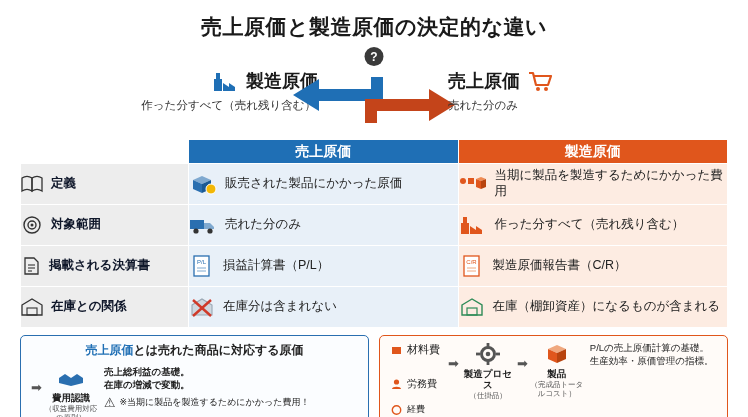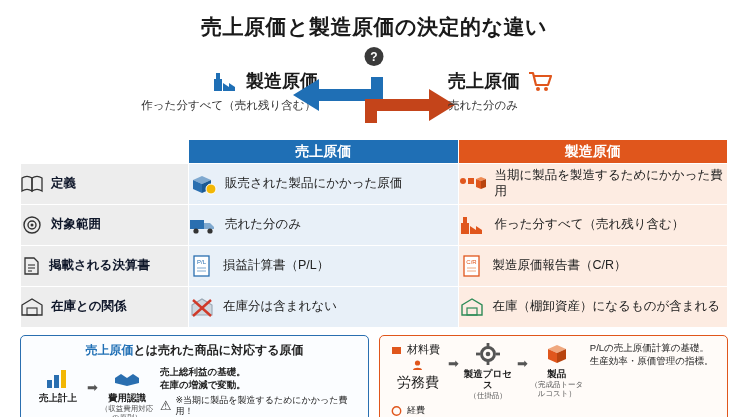--- a/index.html
+++ b/index.html
@@ -340,31 +340,20 @@
   </tbody>
 </table>
 
 <div class="bottom">
 
   <div class="panel blue">
     <div class="panel-title">
       <span class="kw">売上原価</span><span>とは売れた商品に対応する原価</span>
     </div>
     <div class="flow">
-      <div class="fnode">
-        <span class="ico">
-          <svg width="30" height="24" viewBox="0 0 30 24">
-            <rect x="4" y="14" width="5" height="8" fill="#2a6fb0"></rect>
-            <rect x="11" y="9" width="5" height="13" fill="#2a6fb0"></rect>
-            <rect x="18" y="4" width="5" height="18" fill="#f2b705"></rect>
-          </svg>
-        </span>
-        <div class="lbl">売上計上</div>
-        <div class="sub"></div>
-      </div>
       <div class="farrow">➡</div>
       <div class="fnode">
         <span class="ico">
           <svg width="30" height="24" viewBox="0 0 30 24">
             <path d="M3,12 L9,8 L15,12 L21,8 L27,12 L27,17 L15,20 L3,17 Z" fill="#2a6fb0"></path>
           </svg>
         </span>
         <div class="lbl">費用認識</div>
         <div class="sub">（収益費用対応の原則）</div>
       </div>
@@ -383,21 +372,21 @@
     <div class="flow">
       <div style="width:56px">
         <div style="display:flex;align-items:center;gap:3px;font-size:11px;">
           <span class="ico">
             <svg width="14" height="12" viewBox="0 0 14 12">
                 <rect x="2" y="3" width="9" height="7" fill="#e0561c"></rect>
               </svg>
           </span>
           <span>材料費</span>
         </div>
-        <div style="display:flex;align-items:center;gap:3px;font-size:14px;margin-top:2px;flex-direction:column;">
+        <div style="display:flex;align-items:center;gap:3px;font-size:10px;margin-top:20px;">
           <span class="ico">
             <svg width="14" height="12" viewBox="0 0 14 12">
                 <circle cx="6.5" cy="4" r="2.6" fill="#e0561c"></circle>
                 <path d="M2,11 C2,8 11,8 11,11 Z" fill="#e0561c"></path>
               </svg>
           </span>
           <span>労務費</span>
         </div>
         <div style="display:flex;align-items:center;gap:3px;font-size:9px;margin-top:12px;">
           <span class="ico">

